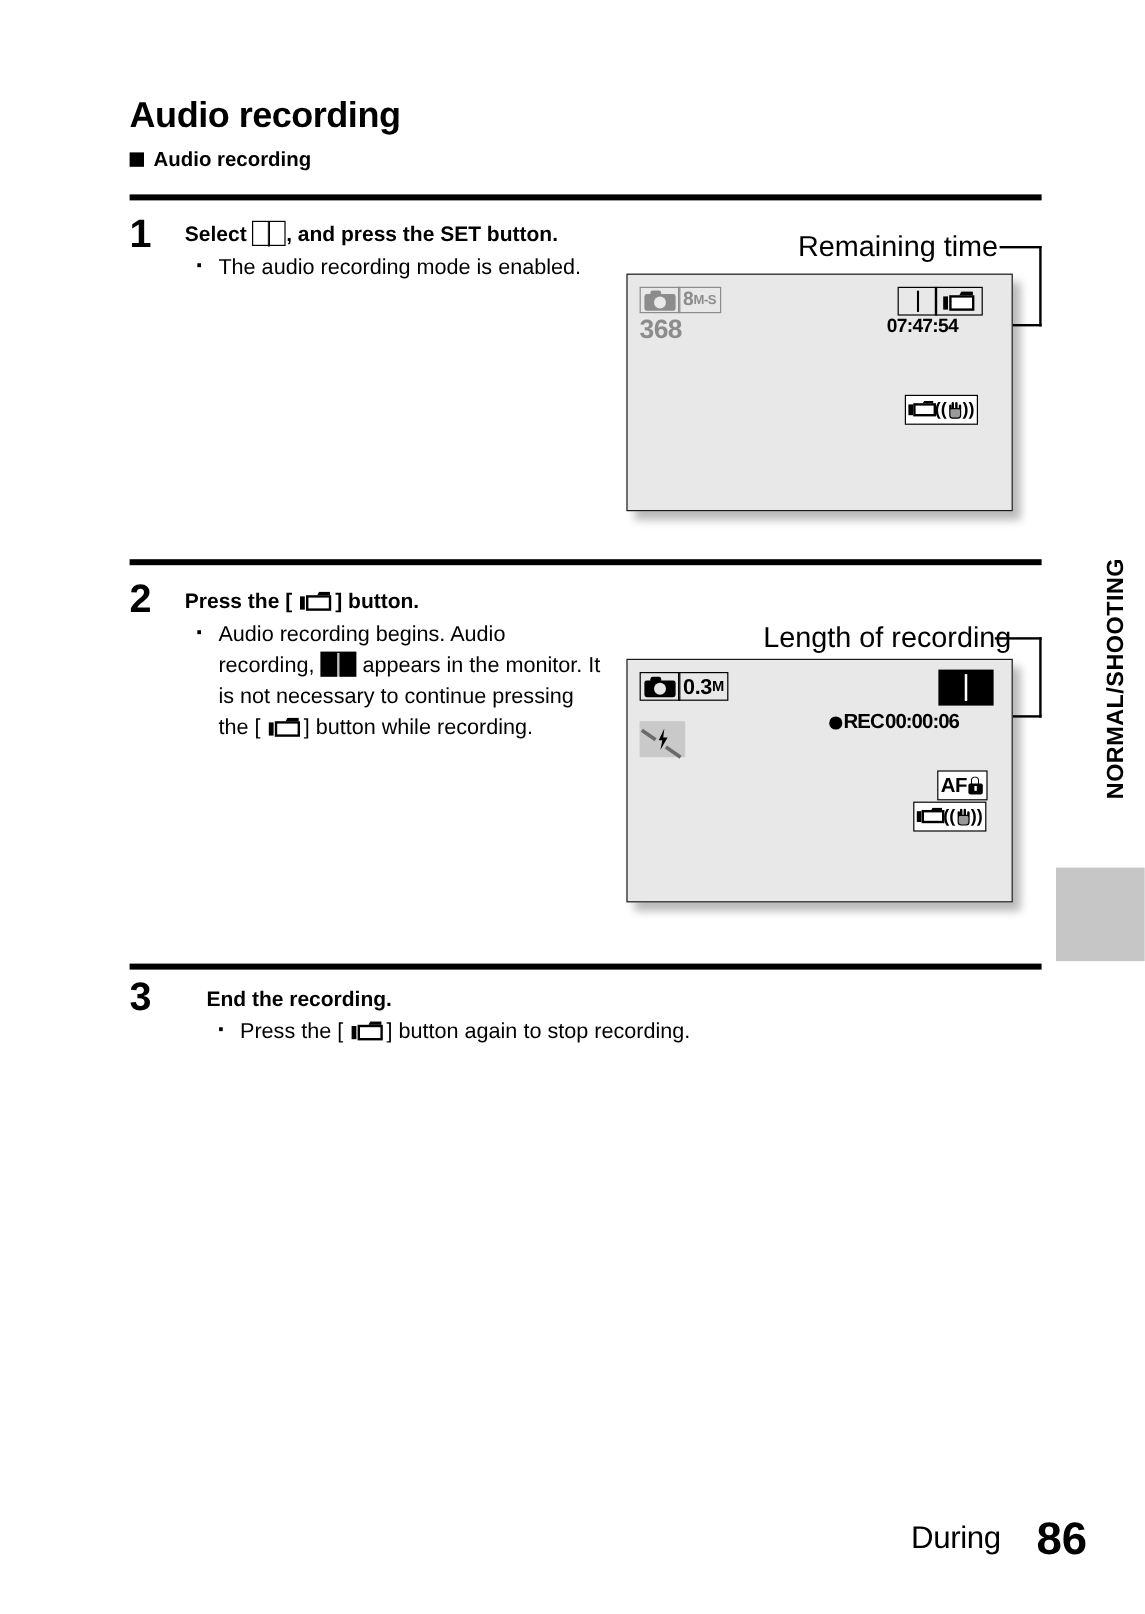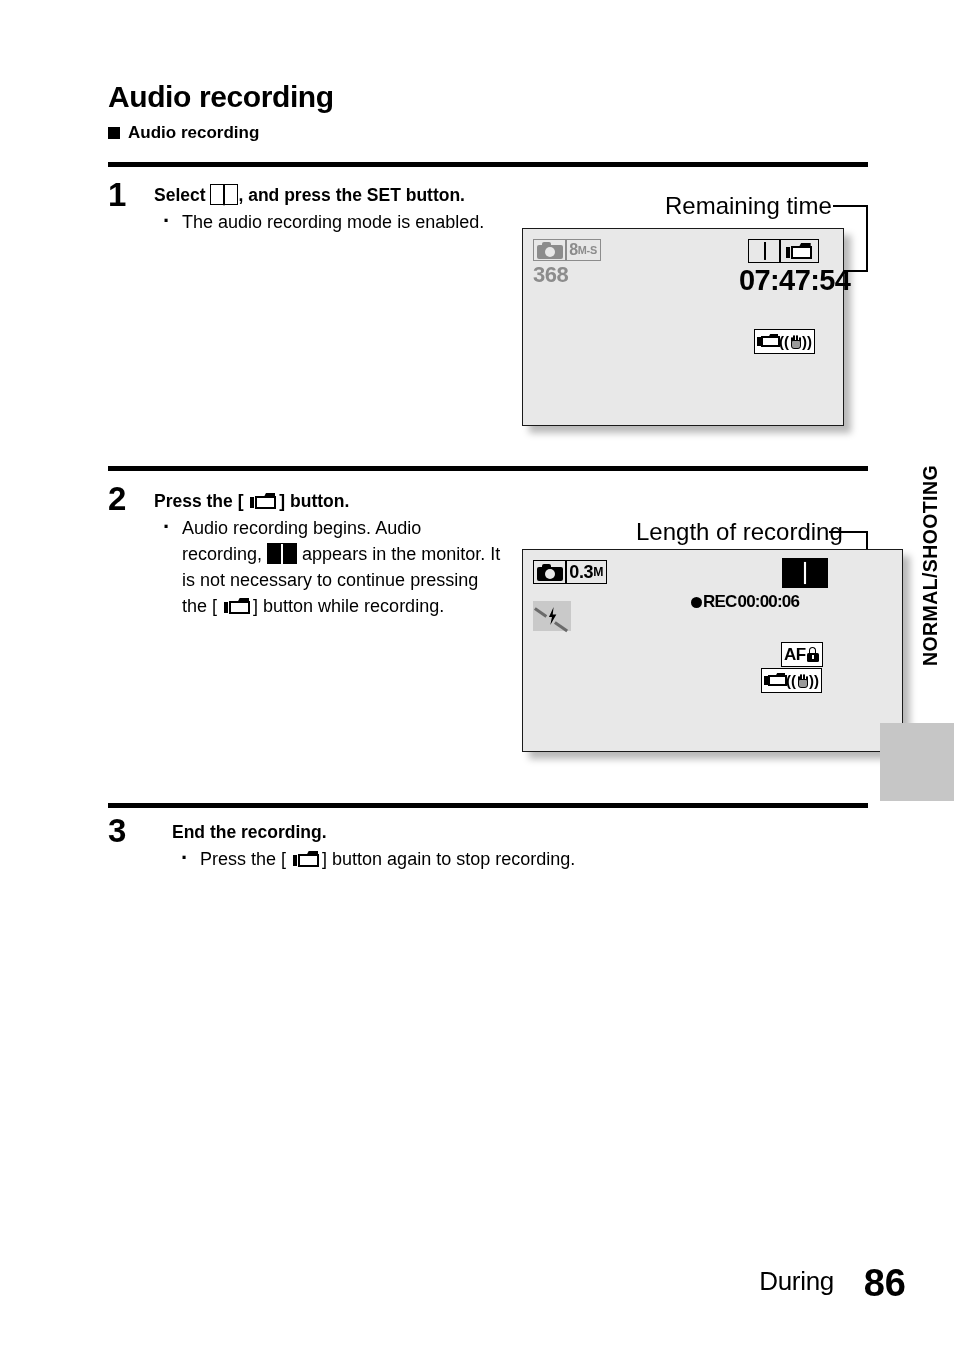--- a/index.html
+++ b/index.html
@@ -179,21 +179,21 @@
 
   
   .lcd {
     position: absolute;
     background: #e8e8e8;
     border: 1.6px solid #1a1a1a;
     box-shadow: 7px 7px 7px rgba(0,0,0,0.28);
     box-sizing: border-box;
   }
   .lcd-1 { left: 522px; top: 228px; width: 322px; height: 198px; }
-  .lcd-2 { left: 522px; top: 549px; width: 381px; height: 203px; }
+  .lcd-2 { left: 522px; top: 549px; width: 322px; height: 203px; }
 
   
   .leader-label {
     position: absolute;
     font-size: 24px;
     white-space: nowrap;
   }
   .leader {
     position: absolute;
     border-color: #000;
@@ -248,21 +248,21 @@
   }
   .res-text .sm { font-size: 0.68em; }
 
   .count-text {
     font-size: 22px;
     font-weight: bold;
     font-family: "Liberation Sans", sans-serif;
     letter-spacing: -0.5px;
   }
   .time-text {
-    font-size: 29px;
+    font-size: 16px;
     font-weight: bold;
     letter-spacing: -0.6px;
     font-family: "Liberation Sans", sans-serif;
     text-align: right;
   }
   .rec-text {
     font-size: 17px;
     font-weight: bold;
     letter-spacing: -0.8px;
     font-family: "Liberation Sans", sans-serif;

